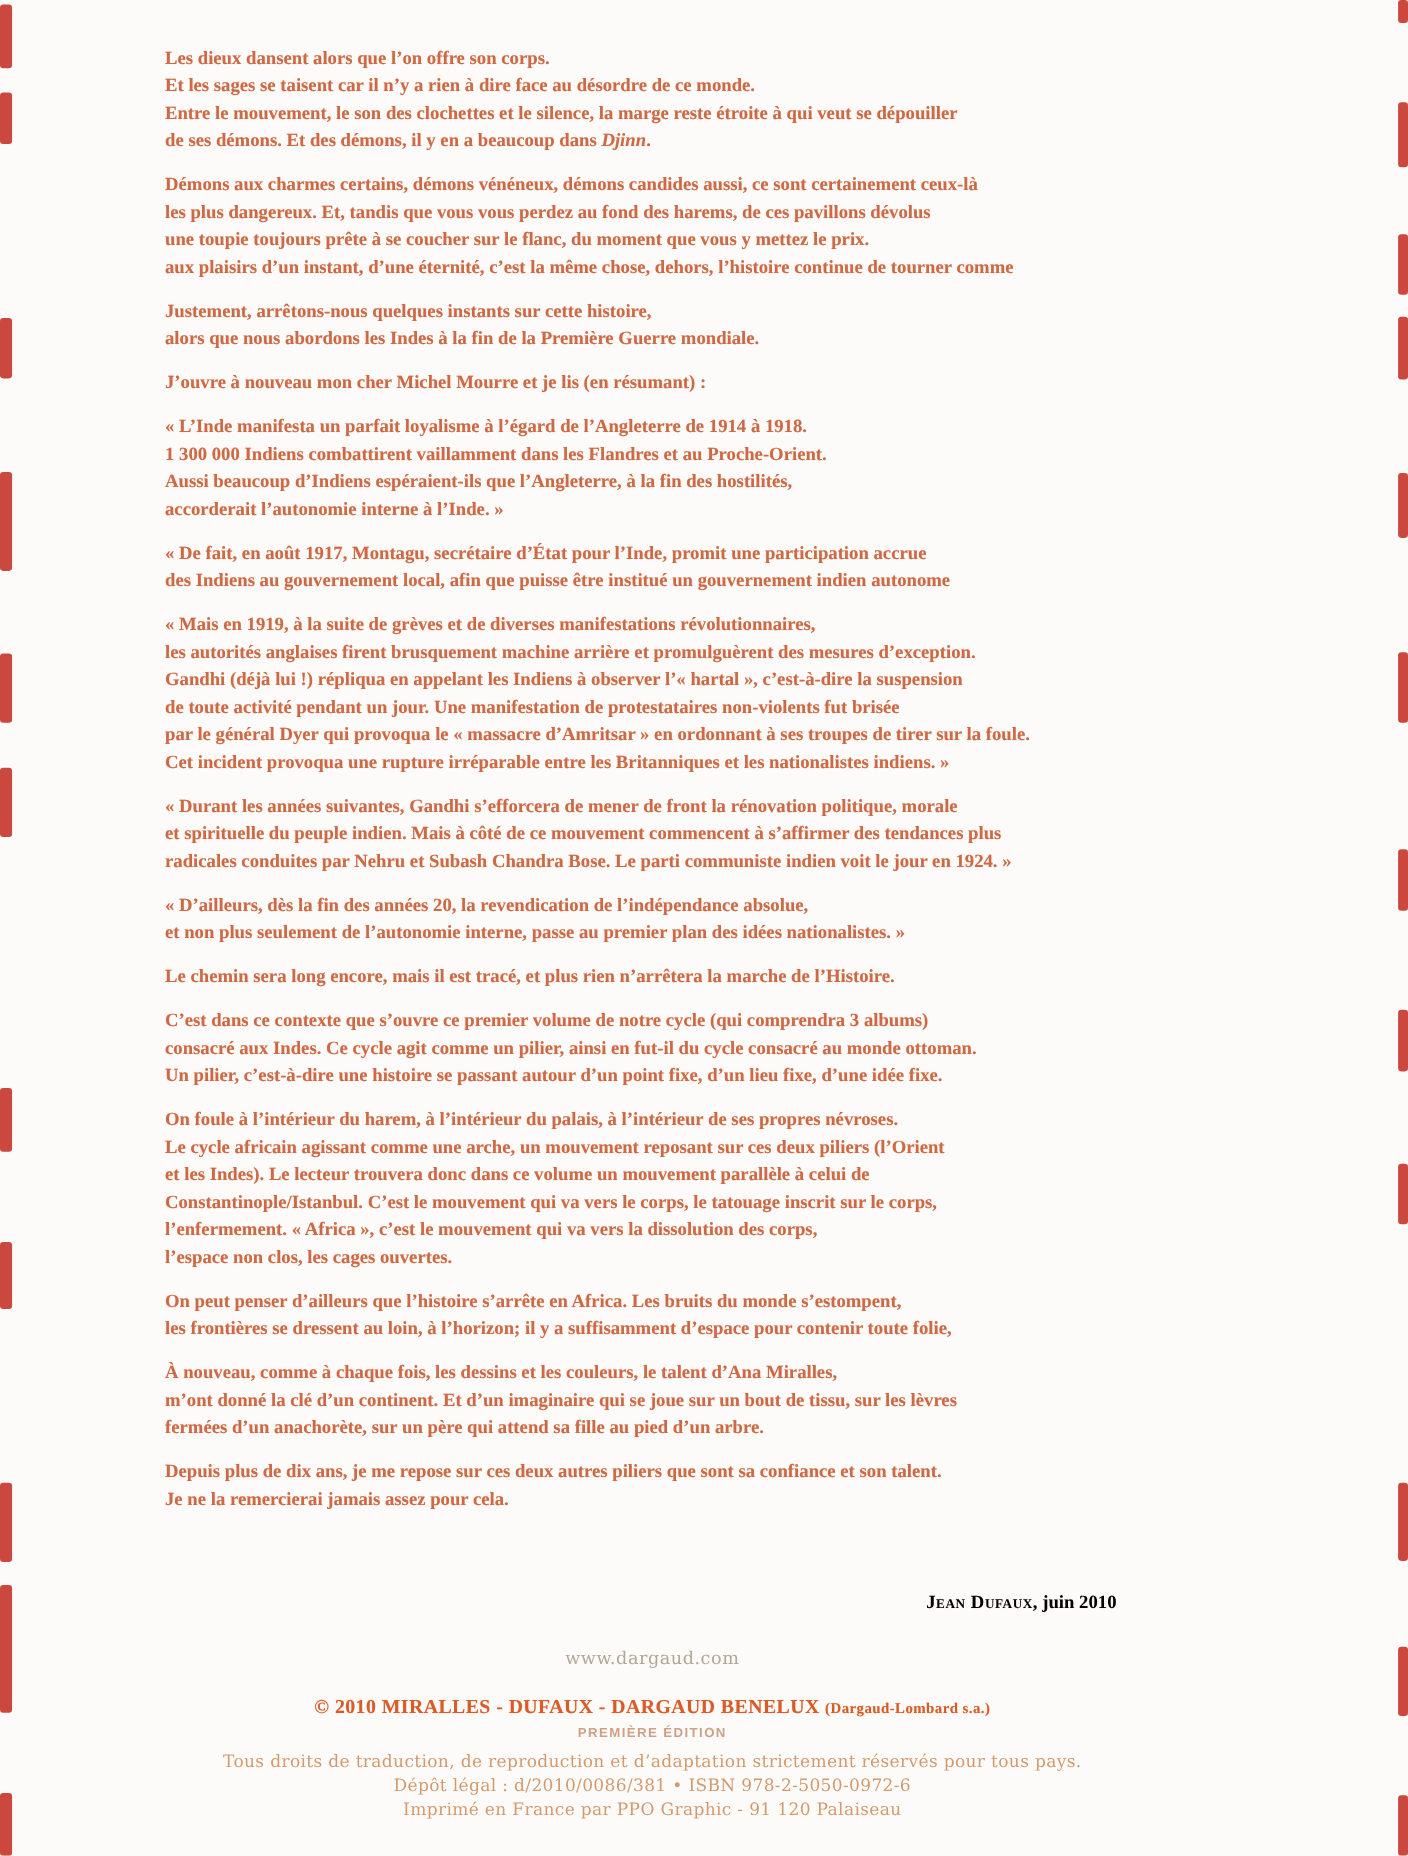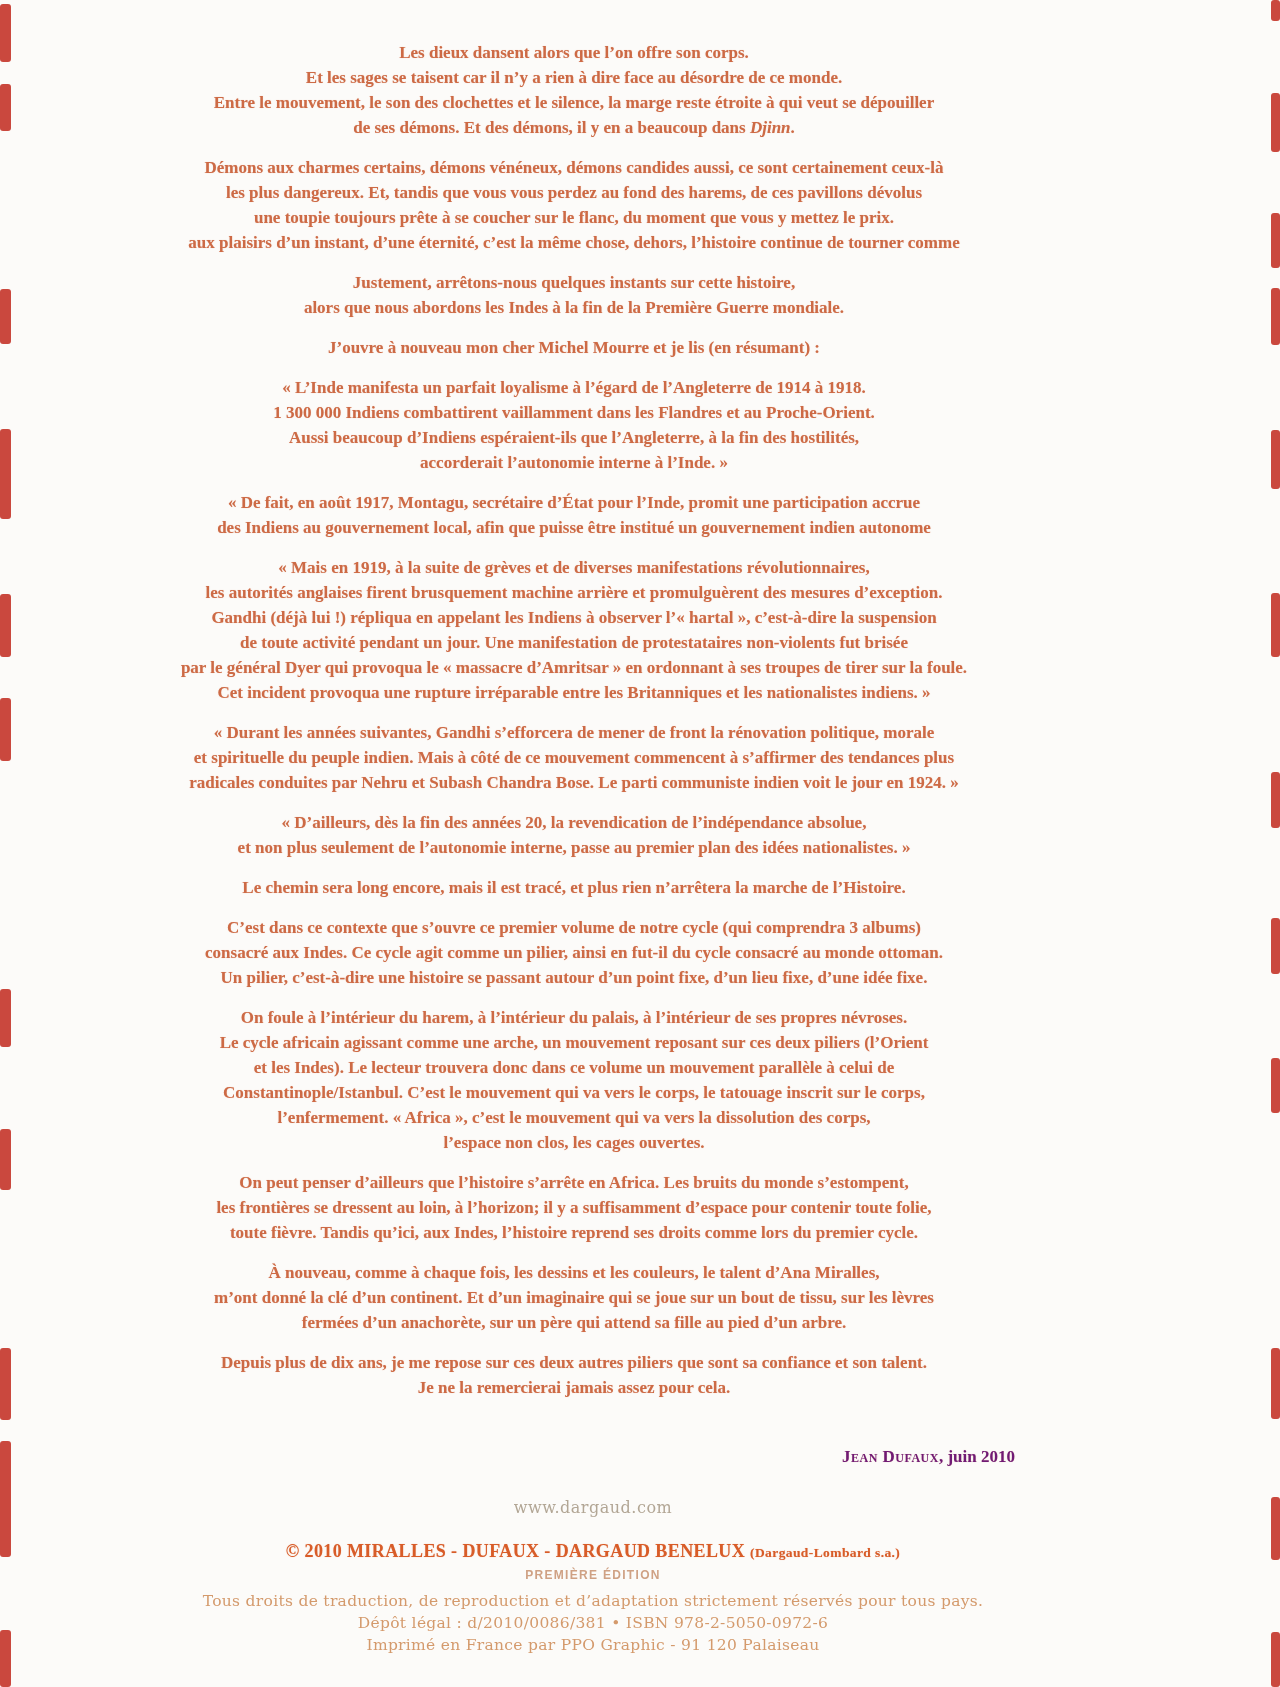--- a/index.html
+++ b/index.html
@@ -14,42 +14,42 @@
   .page {
     position: relative;
     width: 1280px;
     height: 1687px;
     background: #fcfbf9;
   }
   
   .preface {
     position: absolute;
     top: 40px;
-    left: 134px;
+    left: 150px;
     width: 880px;
-    text-align: center;
+    text-align: left;
     color: #cd6a45;
     font-size: 17px;
     font-weight: bold;
     line-height: 25px;
     text-shadow: 0 0 1px rgba(205,106,69,0.35);
   }
   .preface p { margin: 0 0 15px 0; }
   .preface .line { display: block; white-space: nowrap; }
   .preface em { font-style: italic; }
   
   .signature {
     position: absolute;
     top: 1444px;
     left: 150px;
     width: 880px;
     padding-right: 15px;
     box-sizing: border-box;
     text-align: right;
-    color: #701a75;
+    color: #000000;
     font-size: 17px;
     font-weight: bold;
     line-height: 25px;
     text-shadow: 0 0 1px rgba(205,106,69,0.35);
     white-space: nowrap;
   }
   .signature .smallcaps { font-variant: small-caps; letter-spacing: 0.5px; }
   
   .footer {
     position: absolute;
@@ -196,21 +196,20 @@
         <span class="line"><span>On foule à l’intérieur du harem, à l’intérieur du palais, à l’intérieur de ses propres névroses.</span></span>
         <span class="line"><span>Le cycle africain agissant comme une arche, un mouvement reposant sur ces deux piliers (l’Orient</span></span>
         <span class="line"><span>et les Indes). Le lecteur trouvera donc dans ce volume un mouvement parallèle à celui de</span></span>
         <span class="line"><span>Constantinople/Istanbul. C’est le mouvement qui va vers le corps, le tatouage inscrit sur le corps,</span></span>
         <span class="line"><span>l’enfermement. « Africa », c’est le mouvement qui va vers la dissolution des corps,</span></span>
         <span class="line"><span>l’espace non clos, les cages ouvertes.</span></span>
       </p>
       <p>
         <span class="line"><span>On peut penser d’ailleurs que l’histoire s’arrête en Africa. Les bruits du monde s’estompent,</span></span>
         <span class="line"><span>les frontières se dressent au loin, à l’horizon; il y a suffisamment d’espace pour contenir toute folie,</span></span>
-        <span class="line"><span>toute fièvre. Tandis qu’ici, aux Indes, l’histoire reprend ses droits comme lors du premier cycle.</span></span>
       </p>
       <p>
         <span class="line"><span>À nouveau, comme à chaque fois, les dessins et les couleurs, le talent d’Ana Miralles,</span></span>
         <span class="line"><span>m’ont donné la clé d’un continent. Et d’un imaginaire qui se joue sur un bout de tissu, sur les lèvres</span></span>
         <span class="line"><span>fermées d’un anachorète, sur un père qui attend sa fille au pied d’un arbre.</span></span>
       </p>
       <p>
         <span class="line"><span>Depuis plus de dix ans, je me repose sur ces deux autres piliers que sont sa confiance et son talent.</span></span>
         <span class="line"><span>Je ne la remercierai jamais assez pour cela.</span></span>
       </p>

